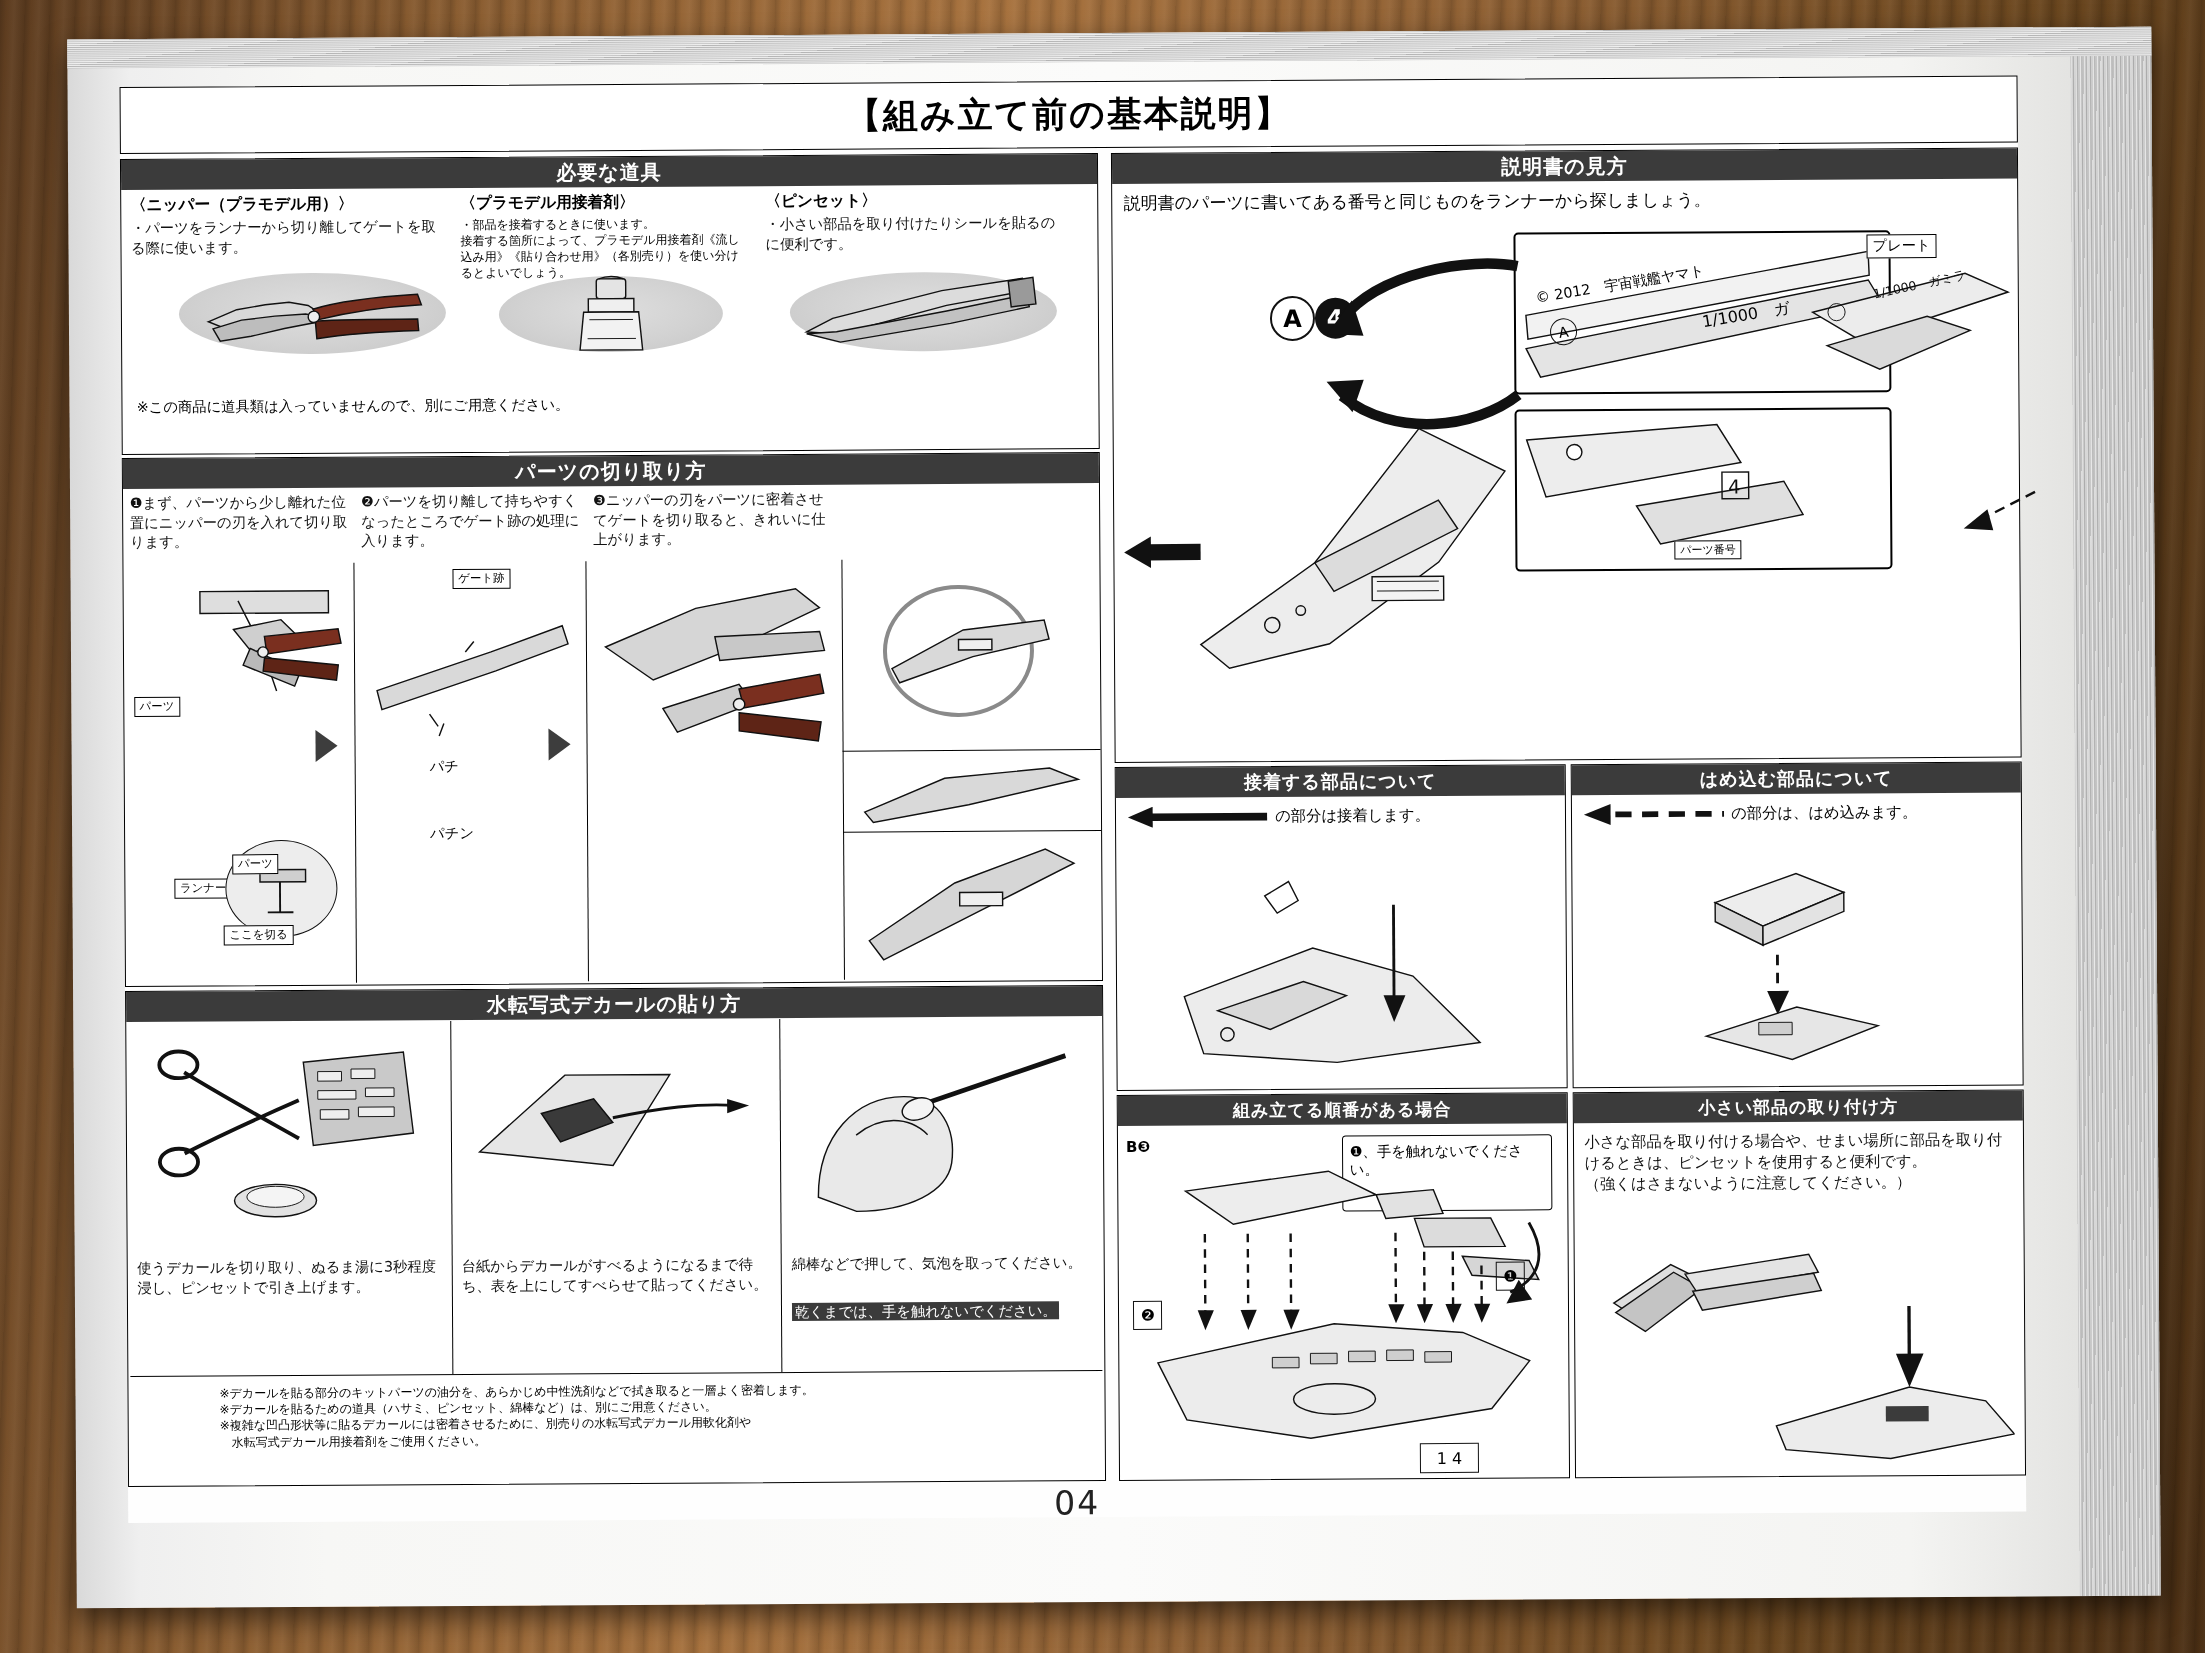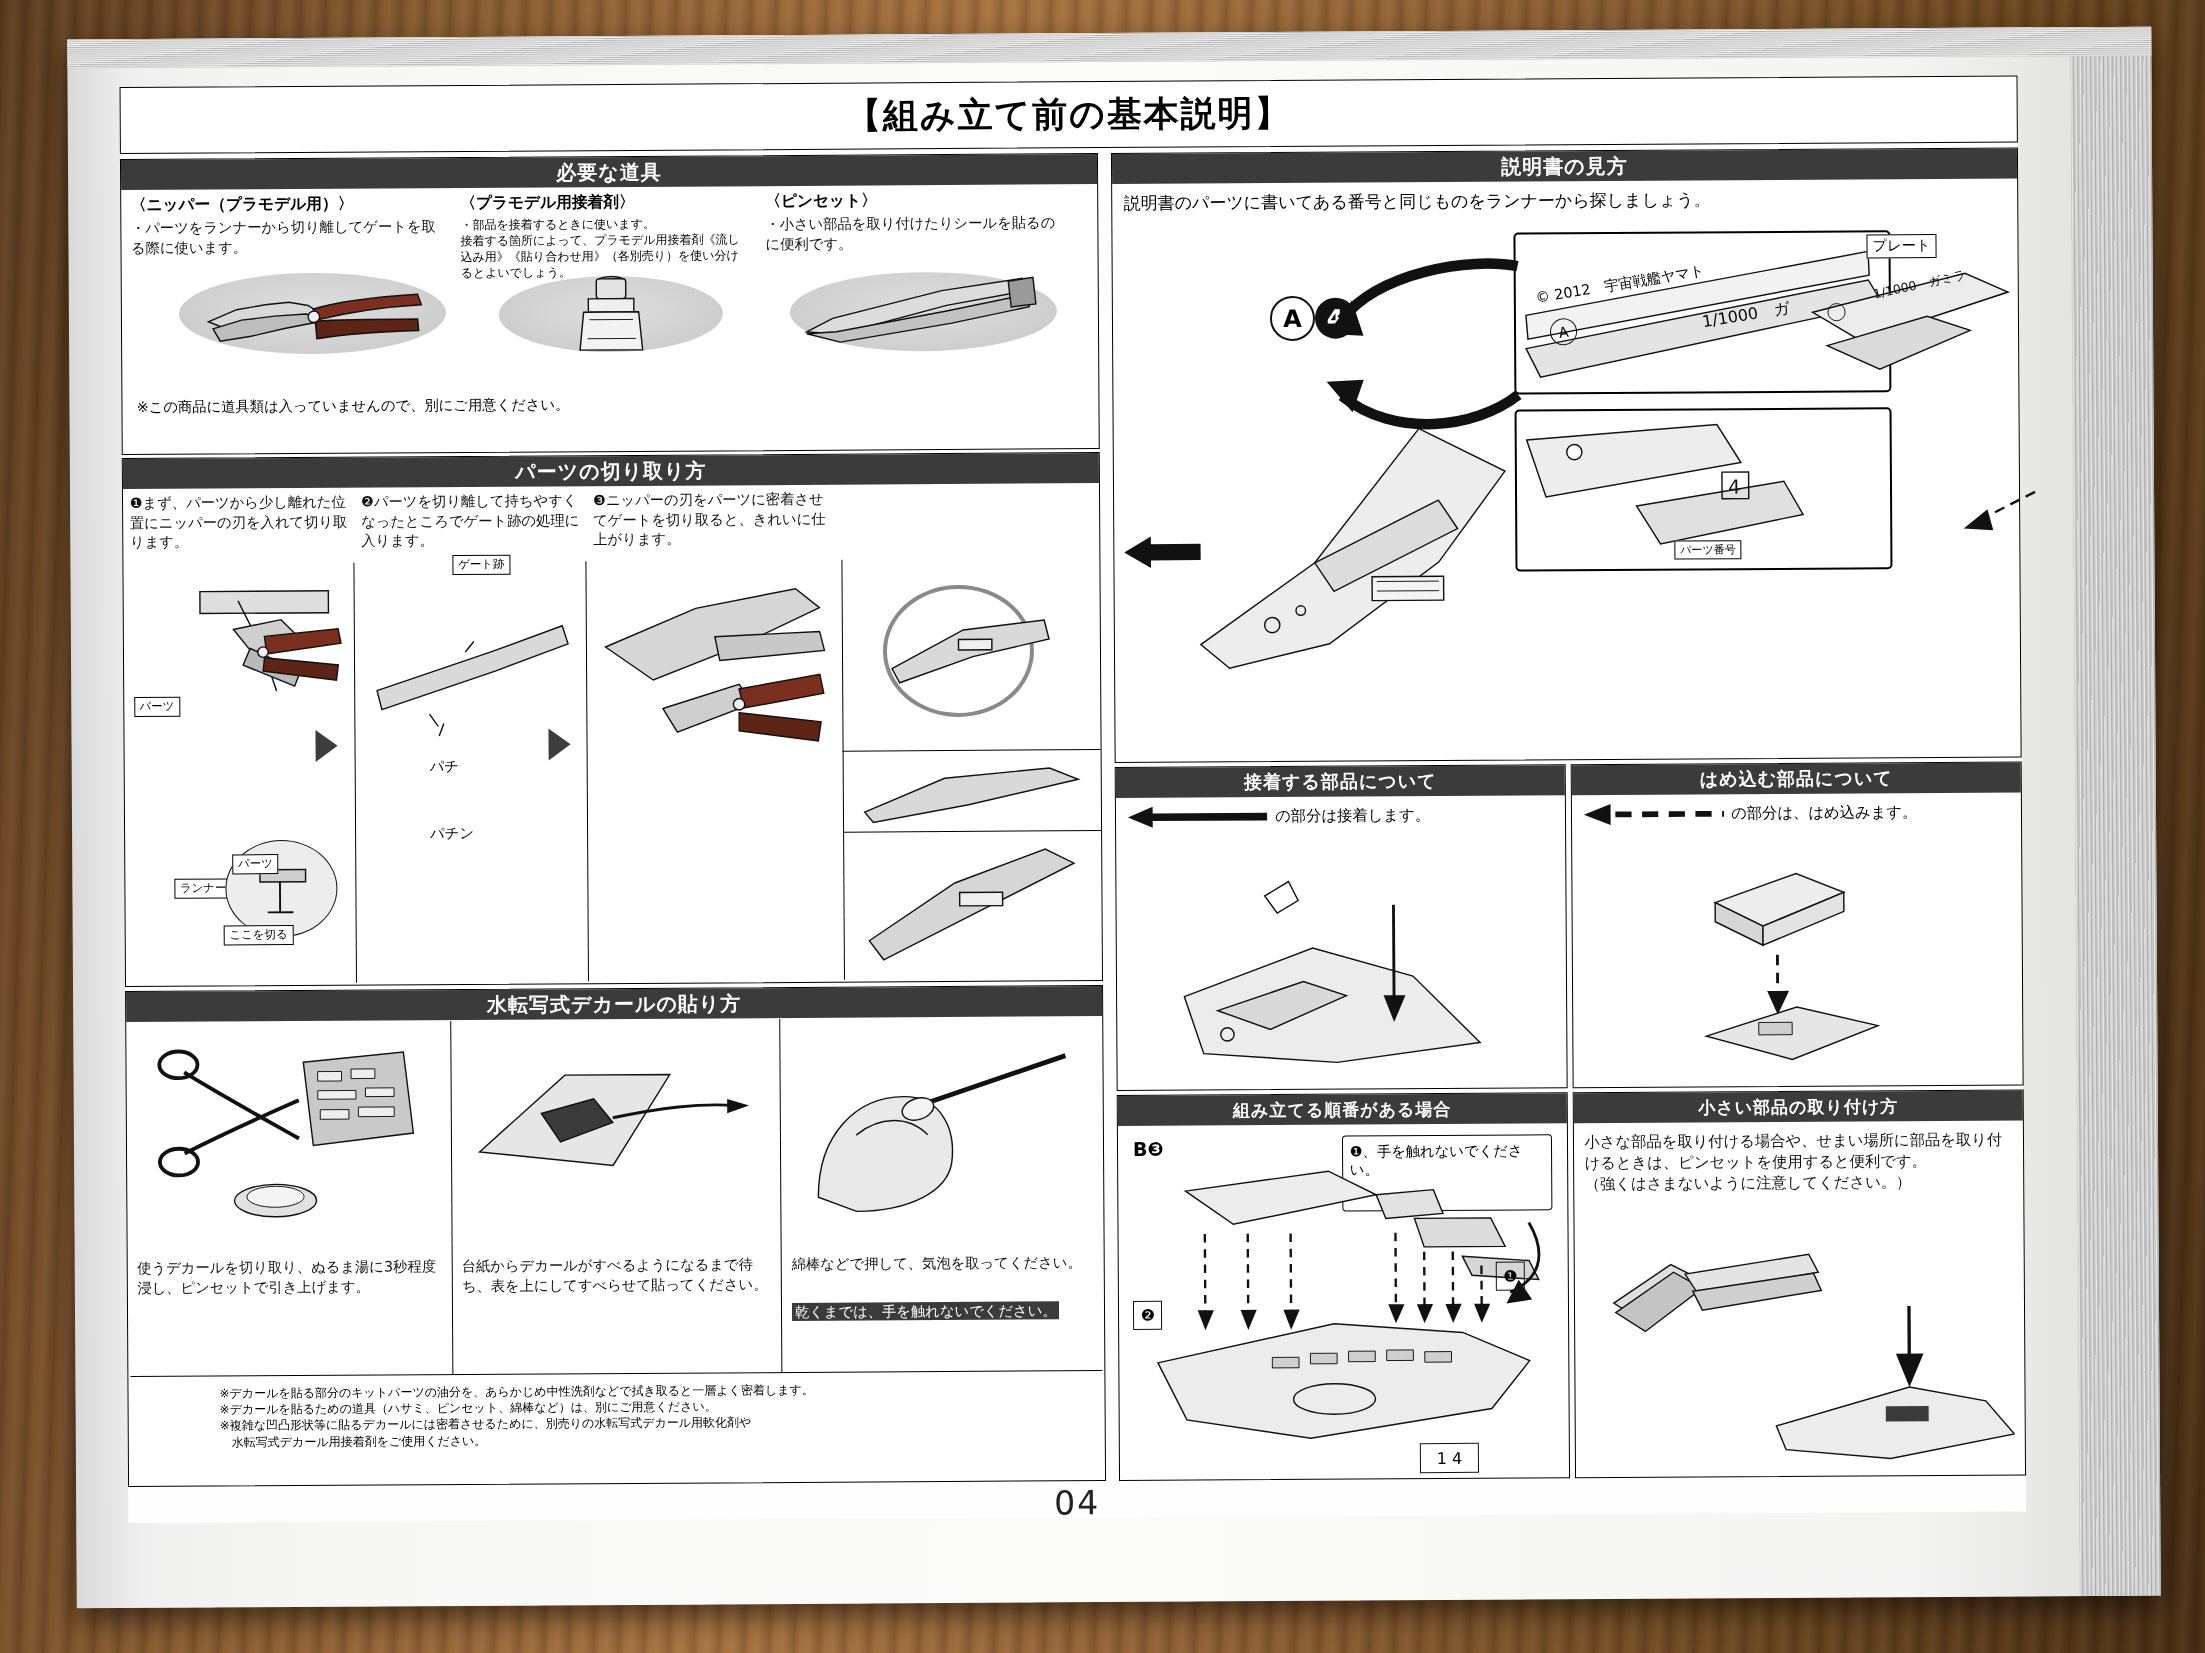--- a/index.html
+++ b/index.html
@@ -181,21 +181,21 @@
       <div class="lbl-box jp" style="position:absolute;left:107px;top:396px;background:#fff;">パーツ</div>
       <div class="lbl-box jp" style="position:absolute;left:98px;top:467px;">ここを切る</div>
 
       <div class="arrowgrey" style="left:191px;top:272px;"></div>
 
       <svg class="partimg" style="left:248px;top:138px;" width="200" height="157" viewBox="0 0 420 330">
         <path d="M10 200 L250 120 L400 66 L412 104 L260 160 L20 240 Z" fill="#d9d9d9" stroke="#111" stroke-width="3"></path>
         <path d="M196 120 L214 98" stroke="#111" stroke-width="3"></path>
         <path d="M120 250 l18 26 M150 270 l-10 26" stroke="#111" stroke-width="3"></path>
       </svg>
-      <div class="lbl-box jp" style="position:absolute;left:329px;top:98px;font-family:Liberation Serif, serif;">ゲート跡</div>
+      <div class="lbl-box jp" style="position:absolute;left:329px;top:112px;font-family:Liberation Serif, serif;">ゲート跡</div>
       <div class="jp" style="position:absolute;left:305px;top:300px;font-size:14.3px;">パチ</div>
       <div class="jp" style="position:absolute;left:305px;top:367px;font-size:14.3px;">パチン</div>
       <div class="arrowgrey" style="left:424px;top:272px;"></div>
 
       <svg class="partimg" style="left:472px;top:124px;" width="238" height="229" viewBox="0 0 500 480">
         <path d="M20 140 L210 60 L420 20 L470 60 L300 140 L120 210 Z" fill="#d6d6d6" stroke="#111" stroke-width="3"></path>
         <path d="M250 120 L470 110 L480 150 L260 170 Z" fill="#c8c8c8" stroke="#111" stroke-width="3"></path>
         <path d="M140 270 L300 220 L330 260 L170 320 Z" fill="#cfcfcf" stroke="#111" stroke-width="3"></path>
         <path d="M300 230 L470 200 L478 240 L310 270 Z" fill="#7a2f1f" stroke="#111" stroke-width="3"></path>
         <path d="M300 280 L472 300 L466 340 L300 318 Z" fill="#5e2416" stroke="#111" stroke-width="3"></path>
@@ -369,21 +369,21 @@
         <path d="M190 230 L190 330" stroke="#111" stroke-width="6" stroke-dasharray="22 16"></path>
         <path d="M168 306 L190 356 L214 306 Z" fill="#111"></path>
         <path d="M40 400 L230 340 L400 380 L220 450 Z" fill="#e6e6e6" stroke="#111" stroke-width="3"></path>
         <rect x="150" y="372" width="70" height="26" fill="#cfcfcf" stroke="#111" stroke-width="2"></rect>
       </svg>
     </div>
 
     <div class="bx" style="left:991px;top:1014px;width:451px;height:386px;">
       <div class="hdr jp" style="position:absolute;left:0;top:0;width:100%;height:30px;font-size:17px;">組み立てる順番がある場合</div>
 
-      <div class="jp" style="position:absolute;left:15px;top:42px;font-size:19px;font-weight:bold;">B❸</div>
+      <div class="jp" style="position:absolute;left:8px;top:42px;font-size:15px;font-weight:bold;">B❸</div>
 
       <div class="bx" style="left:224px;top:41px;width:210px;height:76px;border-width:1.4px;border-radius:3.8px;">
         <div class="jp" style="padding:5.7px 6.7px;font-size:14.3px;line-height:1.3;">❶、手を触れないでください。</div>
       </div>
 
       <svg class="partimg" style="left:9.5px;top:67px;" width="429" height="305" viewBox="0 0 900 640">
         <path d="M120 60 L420 20 L520 70 L220 130 Z" fill="#ededed" stroke="#111" stroke-width="3"></path>
         <path d="M520 70 L640 60 L660 110 L540 120 Z" fill="#e2e2e2" stroke="#111" stroke-width="3"></path>
         <path d="M600 120 L760 120 L790 180 L620 180 Z" fill="#dcdcdc" stroke="#111" stroke-width="3"></path>
         <path d="M700 200 L840 210 L860 250 L720 240 Z" fill="#d6d6d6" stroke="#111" stroke-width="3"></path>

